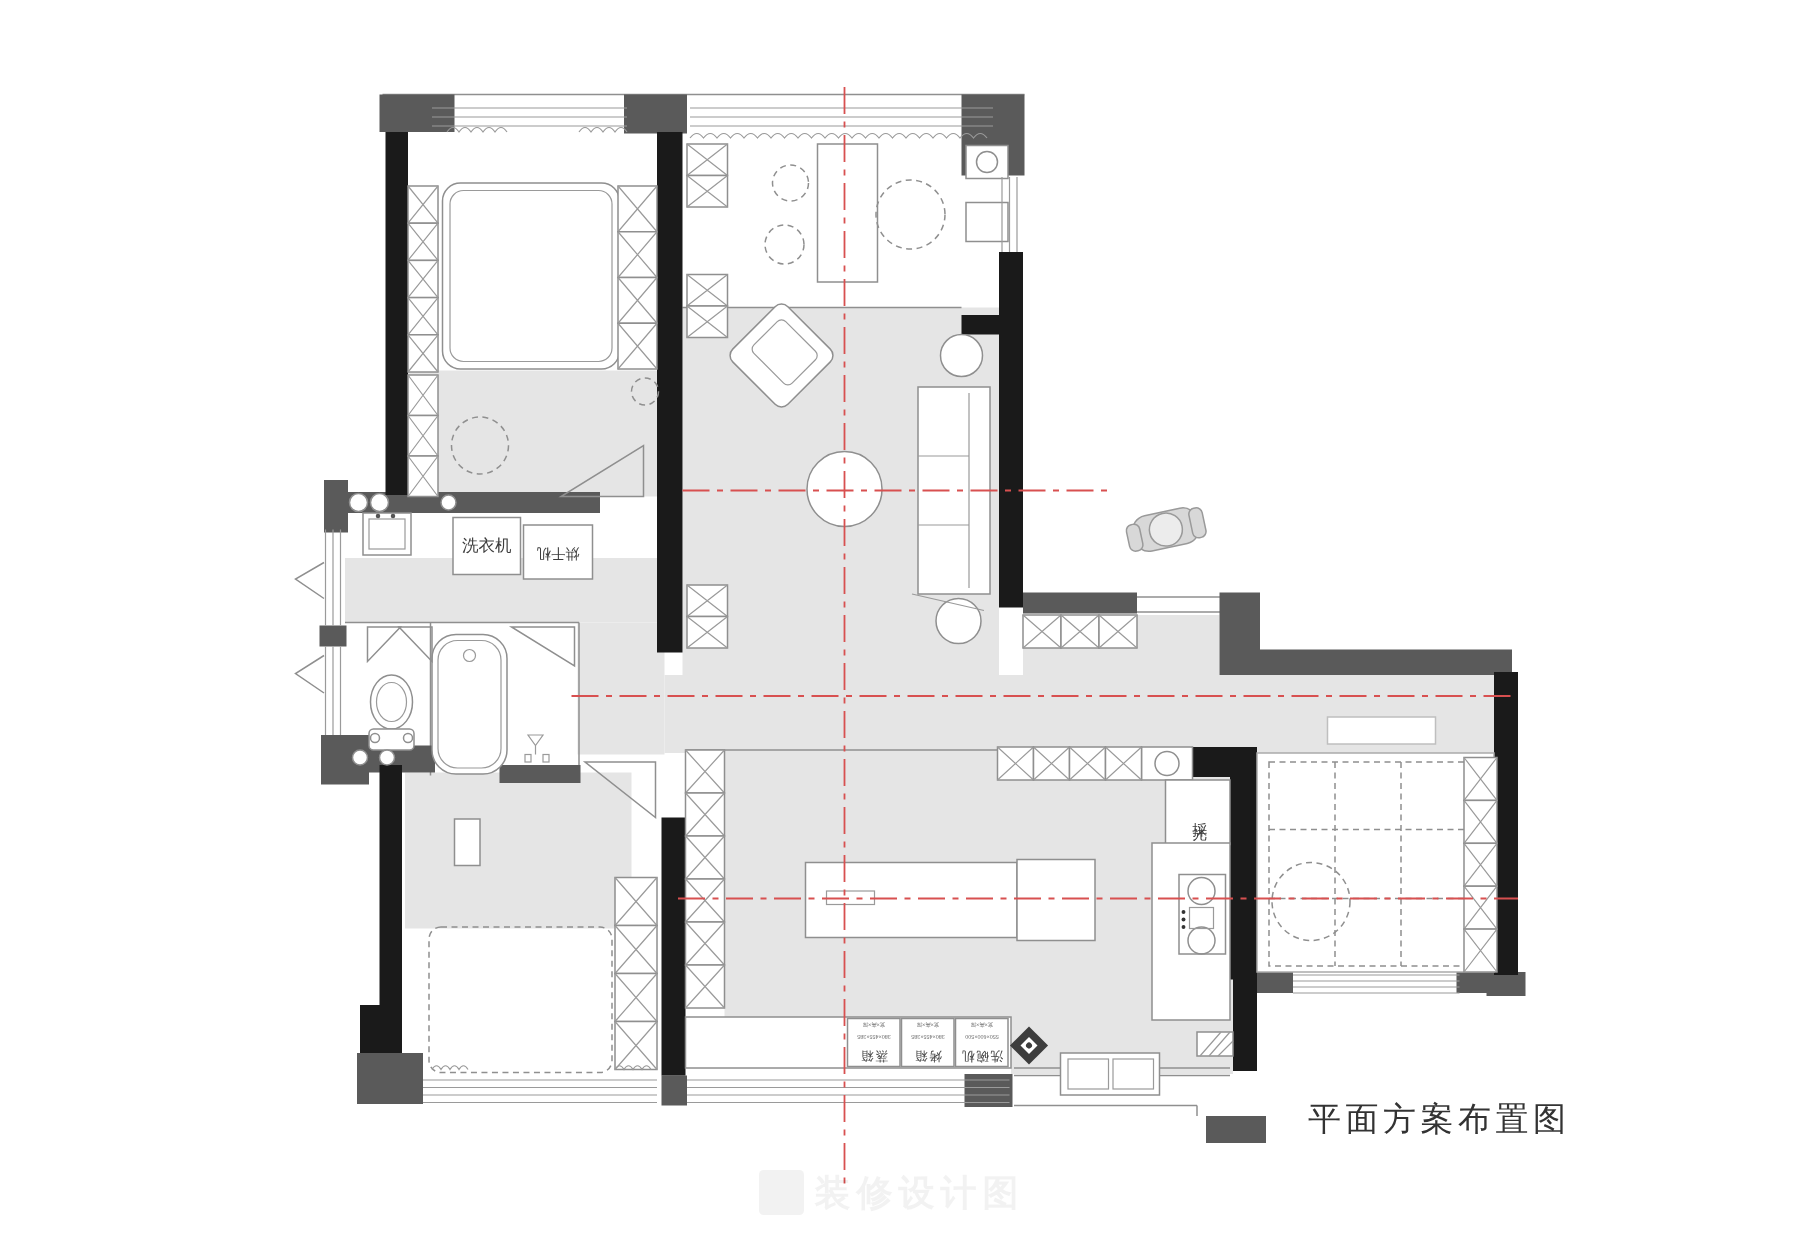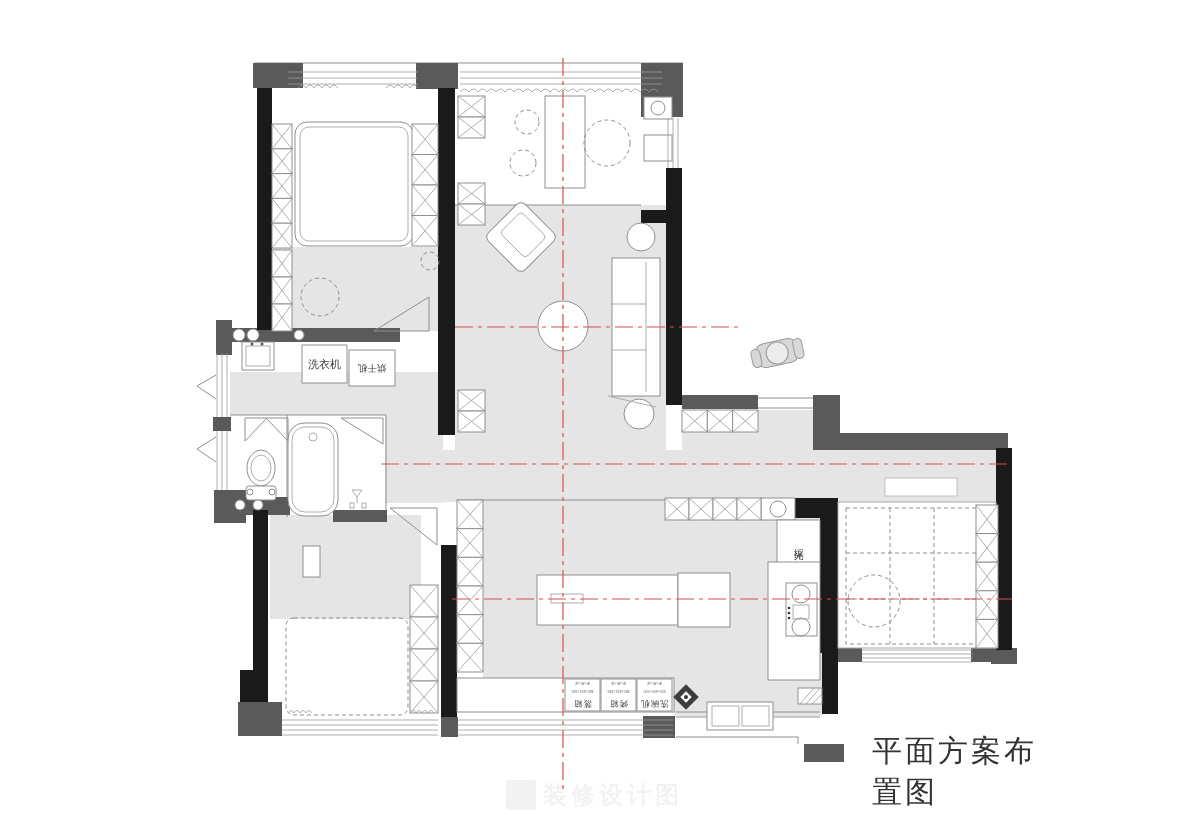--- a/index.html
+++ b/index.html
@@ -22,21 +22,21 @@
   #lbl-washer{left:302px;top:345px;width:45px;height:38px;font-size:11px;}
   #lbl-dryer{left:349px;top:350px;width:46px;height:36px;font-size:9.5px;transform:rotate(180deg);}
   #lbl-skylight{left:777px;top:520px;width:43px;height:43px;font-size:10px;
         writing-mode:vertical-rl;text-orientation:upright;letter-spacing:2px;}
   .appl{position:absolute;width:35px;height:32px;transform:rotate(180deg);
         display:flex;flex-direction:column;align-items:center;justify-content:space-between;
         padding:2px 0;box-sizing:border-box;color:#444;}
   .appl .nm{font-size:8.5px;letter-spacing:1px;white-space:nowrap;}
   .appl .sz,.appl .nt{font-size:4px;transform:scale(.9);white-space:nowrap;color:#666;}
   #appl-0{left:565px;top:679px;} #appl-1{left:601px;top:679px;} #appl-2{left:637px;top:679px;}
-  #plan-title{position:absolute;left:872px;top:731px;width:190px;font-size:30px;letter-spacing:3px;
+  #plan-title{position:absolute;left:872px;top:731px;width:190px;font-size:22px;letter-spacing:3px;
         color:#333;font-family:Liberation Sans, sans-serif;}
   #watermark{position:absolute;left:506px;top:779px;display:flex;align-items:center;gap:7px;}
   #watermark .wm-logo{width:30px;height:30px;background:rgba(0,0,0,.05);border-radius:3px;}
   #watermark .wm-text{font-size:24px;font-weight:bold;letter-spacing:4px;color:rgba(0,0,0,.05);}
 </style>
 </head>
 <body>
 
 <div id="stage">
 

